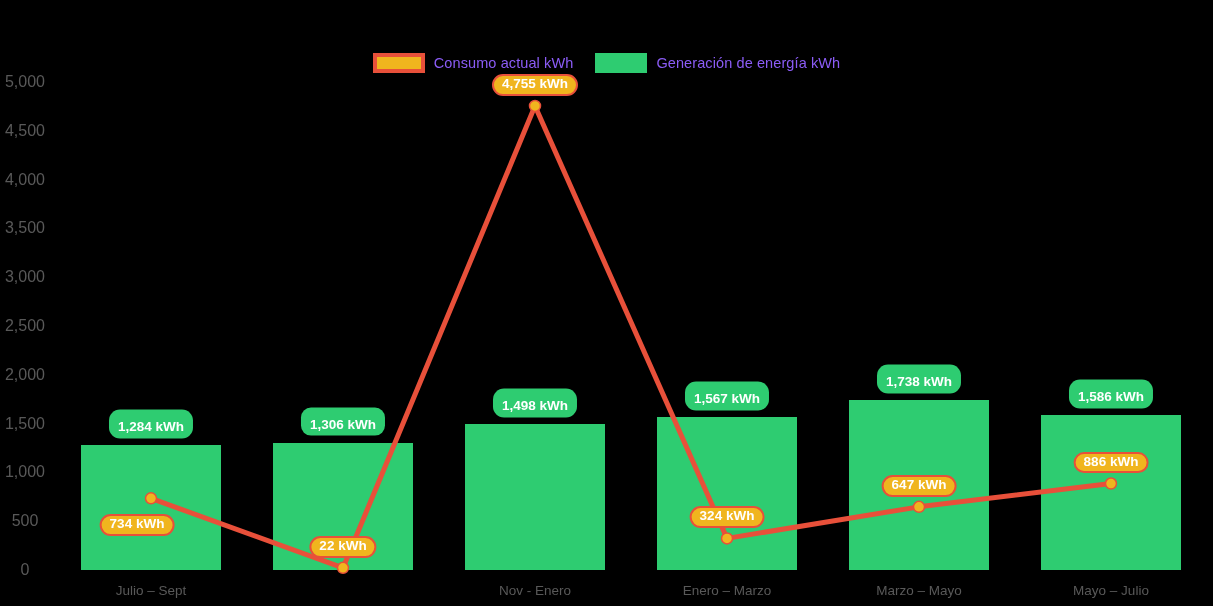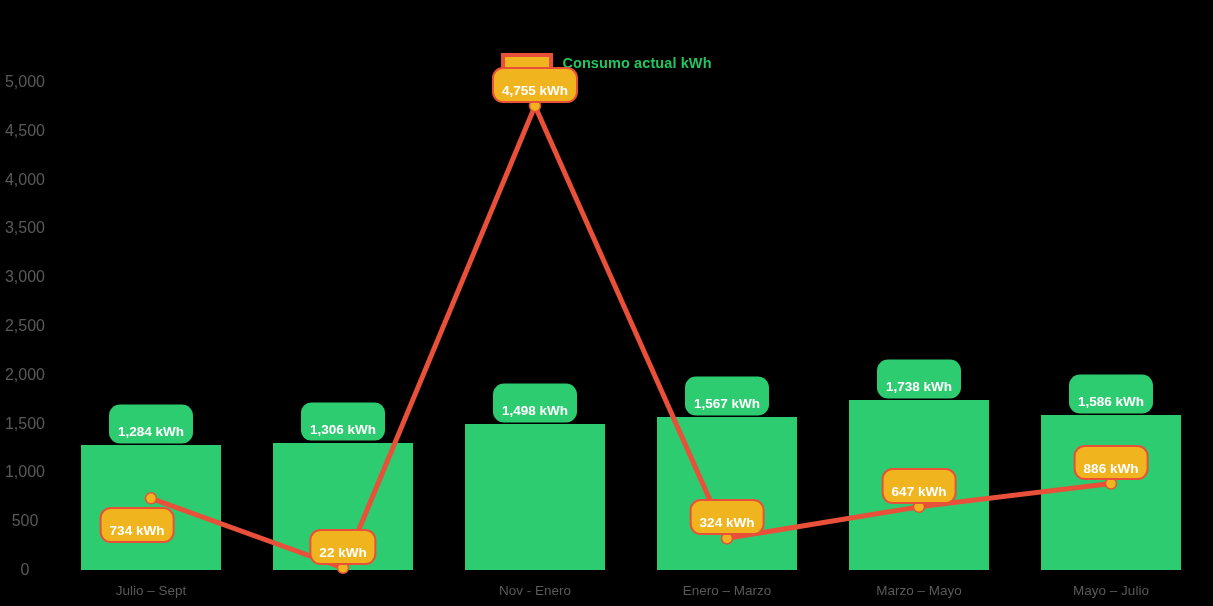--- a/index.html
+++ b/index.html
@@ -47,23 +47,23 @@
     box-sizing: border-box;
   }
   .legend-swatch.consumo {
     background: #F0B51E;
     border: 4px solid #E8503A;
   }
   .legend-swatch.generacion {
     background: #2ECC71;
   }
   .legend-label {
-    color: #22c55e;
+    color: #8b5cf6;
     font-size: 14.5px;
-    font-weight: 700;
+    font-weight: 400;
     white-space: nowrap;
     letter-spacing: 0.1px;
   }
 
   
   .y-axis {
     position: absolute;
     left: 0;
     top: 0;
     width: 50px;
@@ -116,47 +116,51 @@
     top: 0;
     width: 1213px;
     height: 606px;
     overflow: visible;
   }
 
   
   .dlabel {
     position: absolute;
     transform: translate(-50%, -50%);
-    padding: 20px 9px 4px 9px;
+    padding: 10px 9px 4px 9px;
     border-radius: 11px;
     font-size: 13.5px;
     font-weight: bold;
     color: #FFFFFF;
     white-space: nowrap;
     line-height: 1.1;
     box-sizing: border-box;
   }
   .dlabel.green {
     background: #2ECC71;
   }
   .dlabel.orange {
     background: #F0B51E;
     border: 2.5px solid #E8503A;
-    padding: 15px 8px 2px 8px;
+    padding: 1px 8px 2px 8px;
   }
 </style>
 </head>
 <body>
 
 <div id="chart-root">
 
   <div class="legend">
     <div class="legend-item">
       <span class="legend-swatch consumo"></span>
       <span class="legend-label">Consumo actual kWh</span>
+    </div>
+    <div class="legend-item">
+      <span class="legend-swatch generacion"></span>
+      <span class="legend-label">Generación de energía kWh</span>
     </div>
   </div>
 
   <div class="y-axis">
       <div class="y-tick" style="top: 570px;">0</div>
       <div class="y-tick" style="top: 521.2px;">500</div>
       <div class="y-tick" style="top: 472.4px;">1,000</div>
       <div class="y-tick" style="top: 423.6px;">1,500</div>
       <div class="y-tick" style="top: 374.8px;">2,000</div>
       <div class="y-tick" style="top: 326px;">2,500</div>

